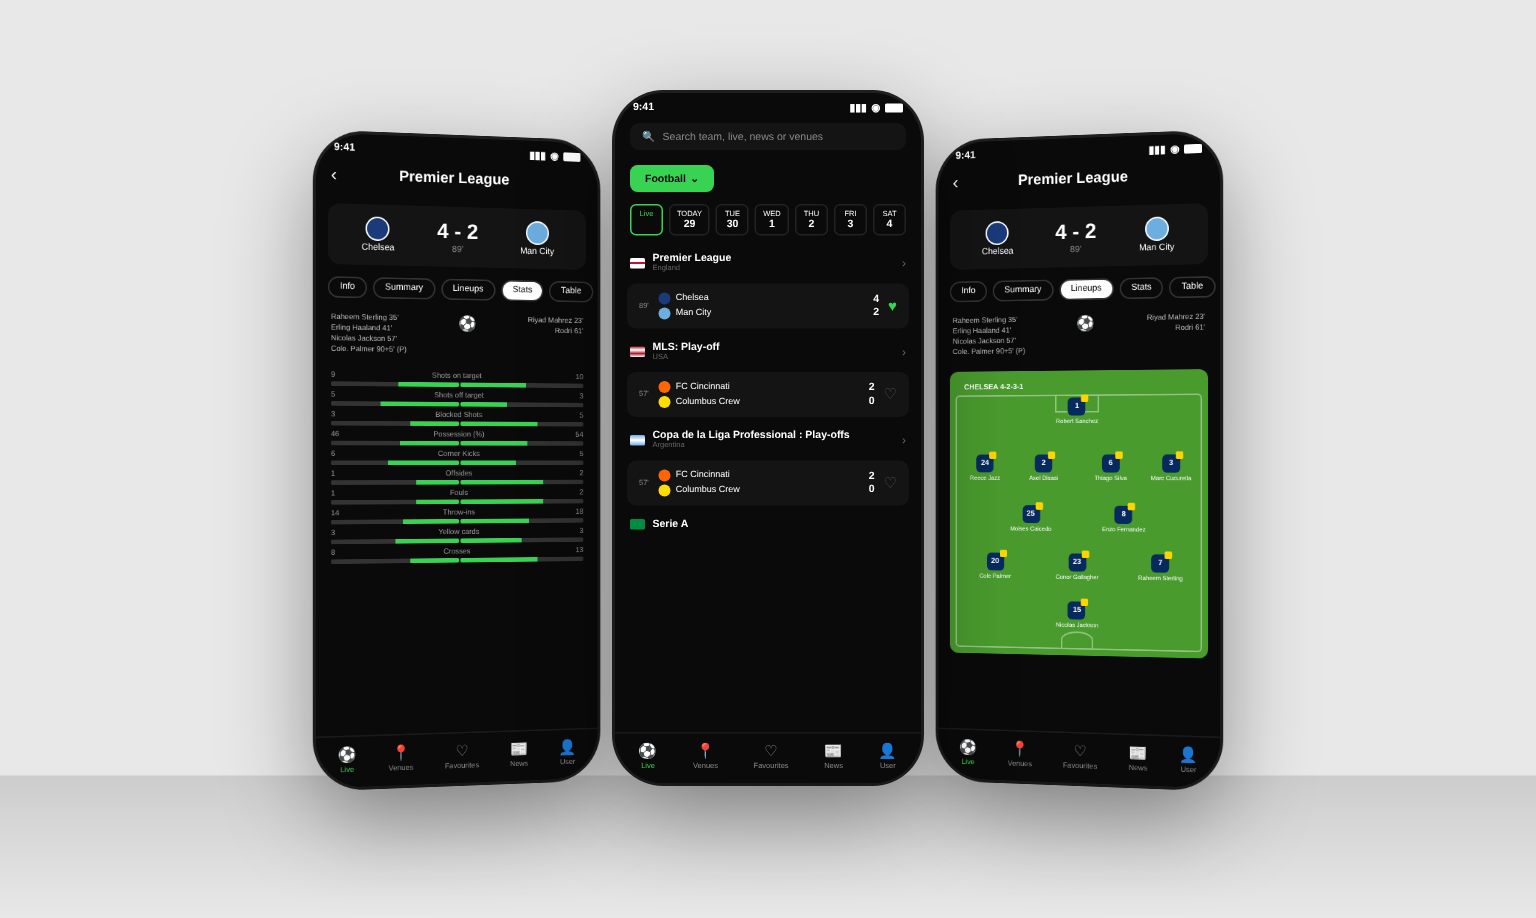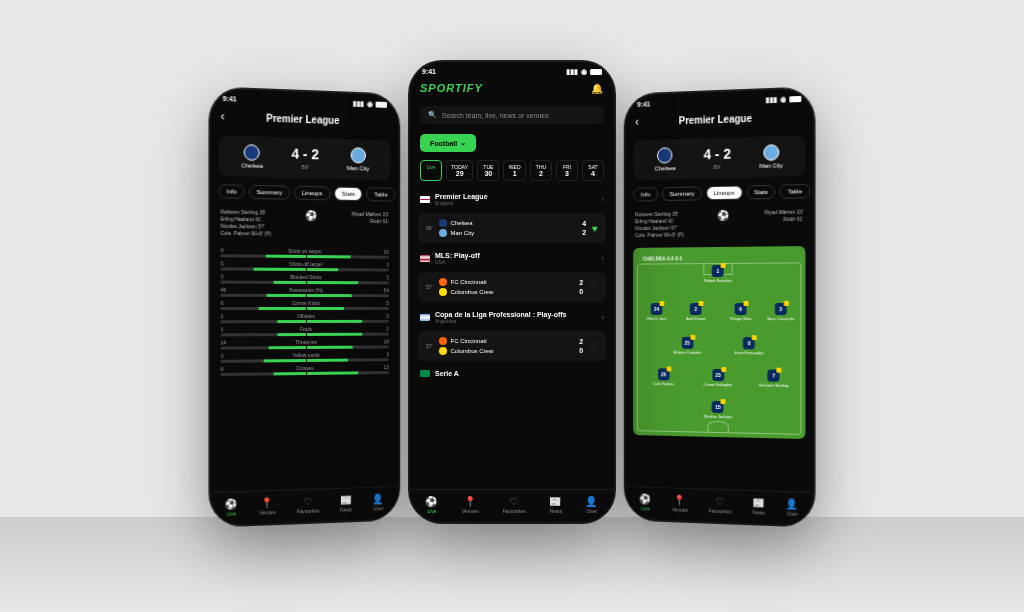--- a/index.html
+++ b/index.html
@@ -328,24 +328,20 @@
 
 <div class="phone phone-center">
   <div class="status-bar">
     <span>9:41</span>
     <span class="sb-right">
           <span>▮▮▮</span>
           <span>◉</span>
           <span class="bat"></span>
         </span>
   </div>
-  <div class="hdr">
-    <span class="logo">SPORTIFY</span>
-    <span class="bell">🔔</span>
-  </div>
   <div class="search">
     <span>🔍</span>
     <span>Search team, live, news or venues</span>
   </div>
   <span class="pill">
         <span>Football</span>
         <span>⌄</span>
       </span>
   <div class="date-row" id="date-row">
         <div class="date live">

